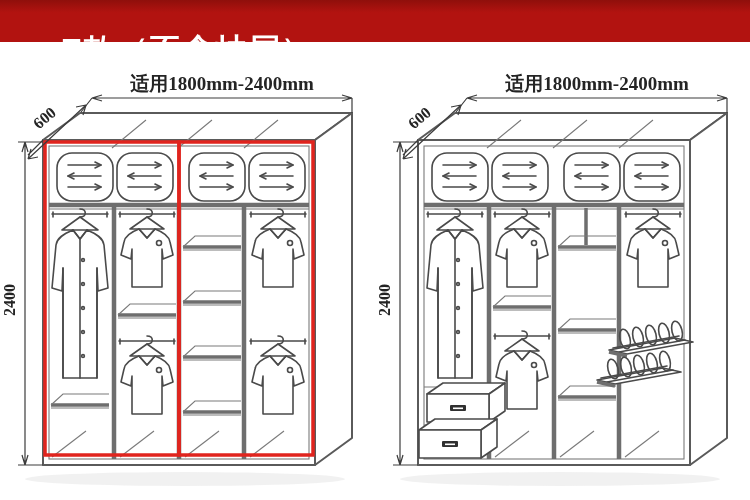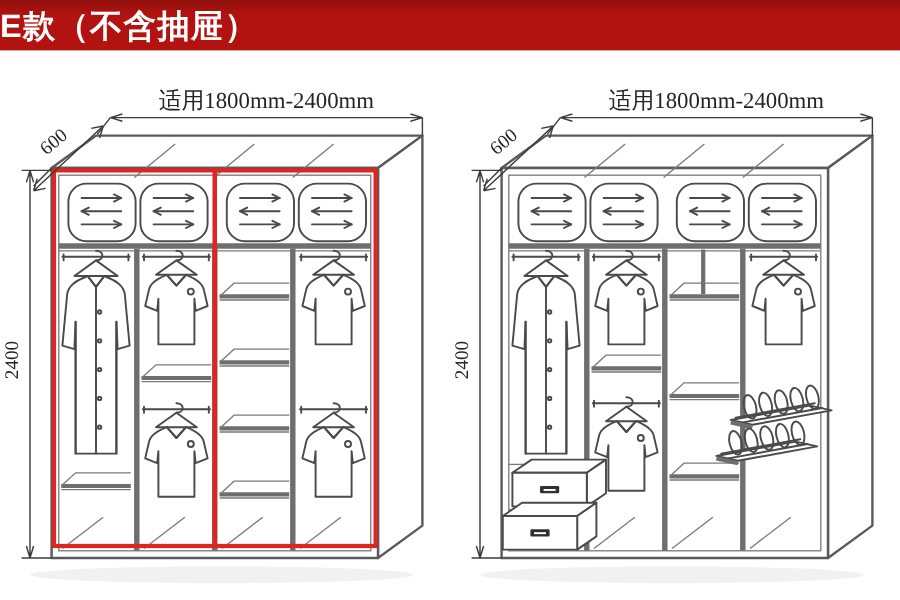--- a/index.html
+++ b/index.html
@@ -1,21 +1,21 @@
 <!DOCTYPE html>
 <html><head>
 <meta charset="utf-8">
 <style>
   html,body{margin:0;padding:0;background:#ffffff;}
   body{width:750px;height:500px;overflow:hidden;position:relative;font-family:"Liberation Sans","DejaVu Sans",sans-serif;}
   .banner{position:absolute;top:0;left:0;width:750px;height:42px;display:flex;
           background:linear-gradient(#8f0f0b,#b21310 30%,#b21310);}
-  .banner-half{width:375px;height:42px;line-height:44px;color:#ffffff;
-               font-size:27px;font-weight:bold;letter-spacing:1px;}
-  .diagrams{position:absolute;top:42px;left:0;width:750px;height:458px;}
+  .banner-half{width:375px;height:42px;line-height:44px;text-align:center;color:#ffffff;
+               font-size:32px;font-weight:bold;letter-spacing:1px;margin-top:28px;}
+  .diagrams{position:absolute;top:42px;left:0;width:750px;height:458px;font-weight:bold;}
   .diagram{position:absolute;top:0;width:375px;height:458px;}
   #dgl{left:0;} #dgr{left:375px;}
   .s{stroke:#4a4a4a;stroke-width:1.6;fill:none;stroke-linecap:round;stroke-linejoin:round;}
   .sf{stroke:#4a4a4a;stroke-width:1.6;fill:#ffffff;stroke-linejoin:round;}
   .panel{stroke:#5a5a5a;stroke-width:2;fill:#ffffff;stroke-linejoin:round;}
   .thin{stroke:#7a7a7a;stroke-width:1.1;fill:none;}
   .thick{stroke:#6e6e6e;stroke-width:4.5;fill:none;}
   .mid{stroke:#6e6e6e;stroke-width:3.5;fill:none;}
   .dim{stroke:#3c3c3c;stroke-width:1.2;fill:none;}
   .dimtext{fill:#242424;font-family:"Liberation Serif","DejaVu Serif",serif;}

